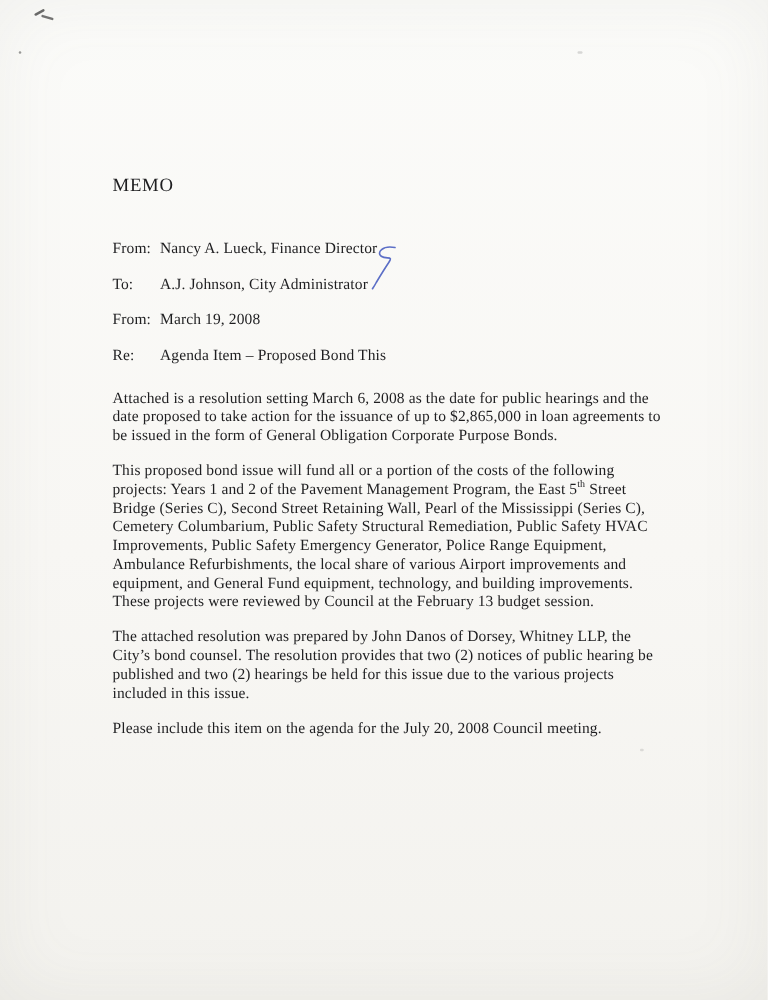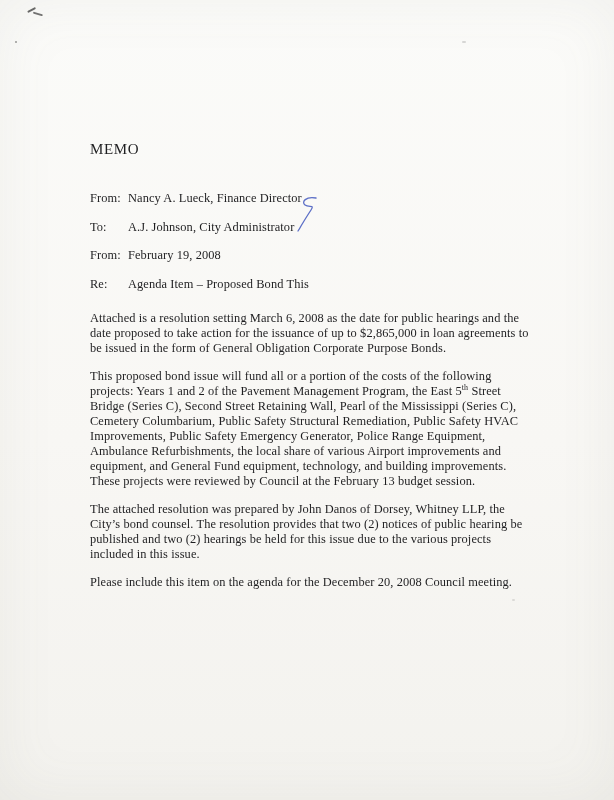--- a/index.html
+++ b/index.html
@@ -90,35 +90,35 @@
 
     <div class="field-row">
       <span class="field-label">From:</span><span>Nancy A. Lueck, Finance Director</span>
     </div>
 
     <div class="field-row">
       <span class="field-label">To:</span><span>A.J. Johnson, City Administrator</span>
     </div>
 
     <div class="field-row">
-      <span class="field-label">From:</span><span>February 19, 2008</span>
+      <span class="field-label">From:</span><span>March 19, 2008</span>
     </div>
 
     <div class="field-row">
       <span class="field-label">Re:</span><span>Agenda Item – Proposed Bond This</span>
     </div>
 
     <div class="paragraphs">
       <p class="para">Attached is a resolution setting March 6, 2008 as the date for public hearings and the date proposed to take action for the issuance of up to $2,865,000 in loan agreements to be issued in the form of General Obligation Corporate Purpose Bonds.</p>
 
       <p class="para"><span>This proposed bond issue will fund all or a portion of the costs of the following projects: Years 1 and 2 of the Pavement Management Program, the East 5</span><sup>th</sup><span> Street Bridge (Series C), Second Street Retaining Wall, Pearl of the Mississippi (Series C), Cemetery Columbarium, Public Safety Structural Remediation, Public Safety HVAC Improvements, Public Safety Emergency Generator, Police Range Equipment, Ambulance Refurbishments, the local share of various Airport improvements and equipment, and General Fund equipment, technology, and building improvements. These projects were reviewed by Council at the February 13 budget session.</span></p>
 
       <p class="para">The attached resolution was prepared by John Danos of Dorsey, Whitney LLP, the City’s bond counsel. The resolution provides that two (2) notices of public hearing be published and two (2) hearings be held for this issue due to the various projects included in this issue.</p>
 
-      <p class="para">Please include this item on the agenda for the December 20, 2008 Council meeting.</p>
+      <p class="para">Please include this item on the agenda for the July 20, 2008 Council meeting.</p>
     </div>
 
   </div>
 
   <svg class="signature" width="30" height="38" viewBox="0 0 30 38">
     <path d="M24 3 C 14 1, 9 7, 13 10 C 17 13, 23 9, 19 15 C 15 21, 12 26, 9 31 C 8 33, 7 34.5, 6 36" fill="none" stroke="#4a5fc1" stroke-width="1.3" stroke-linecap="round" opacity="0.9"></path>
   </svg>
 
 </div>
 

